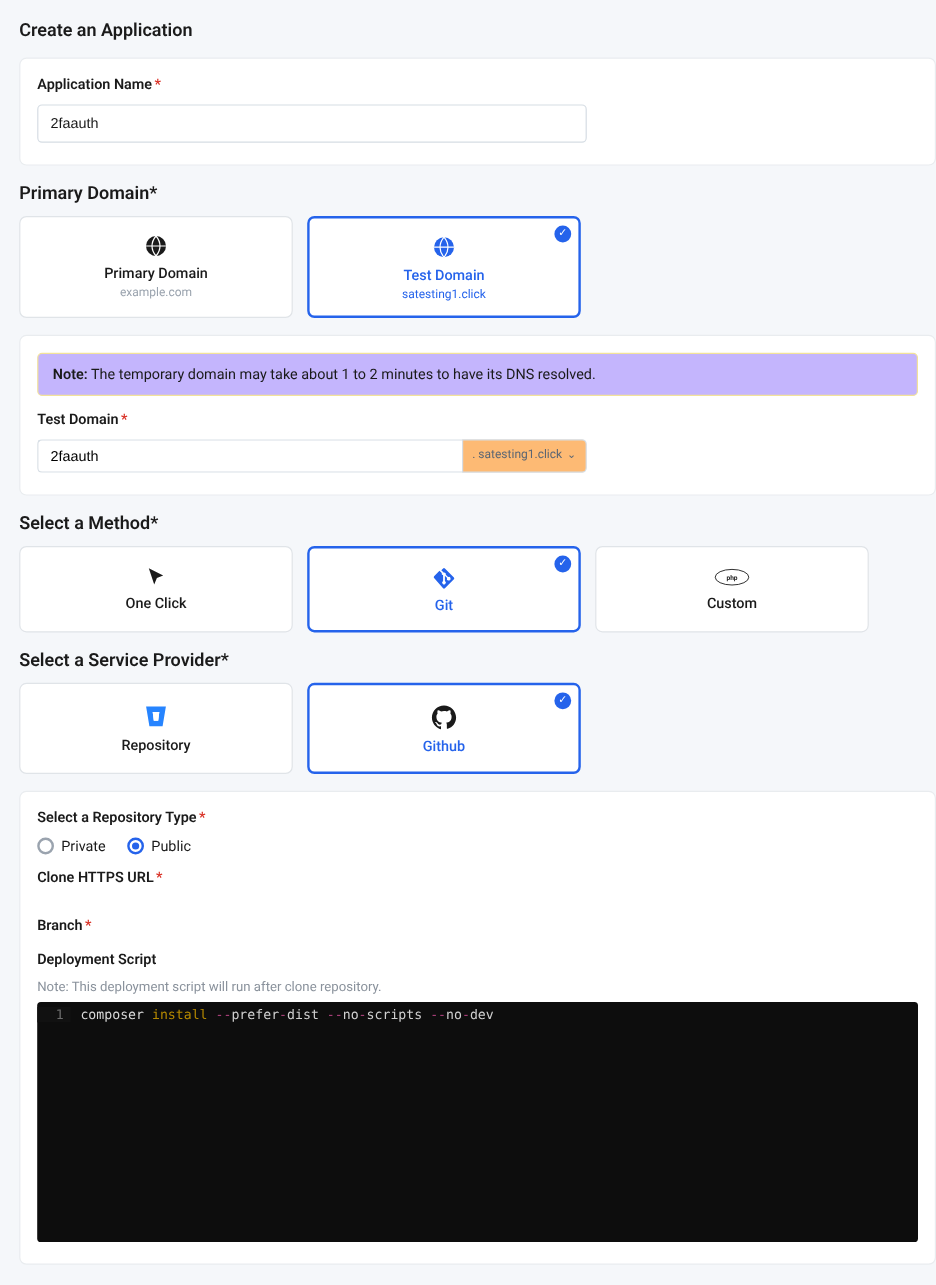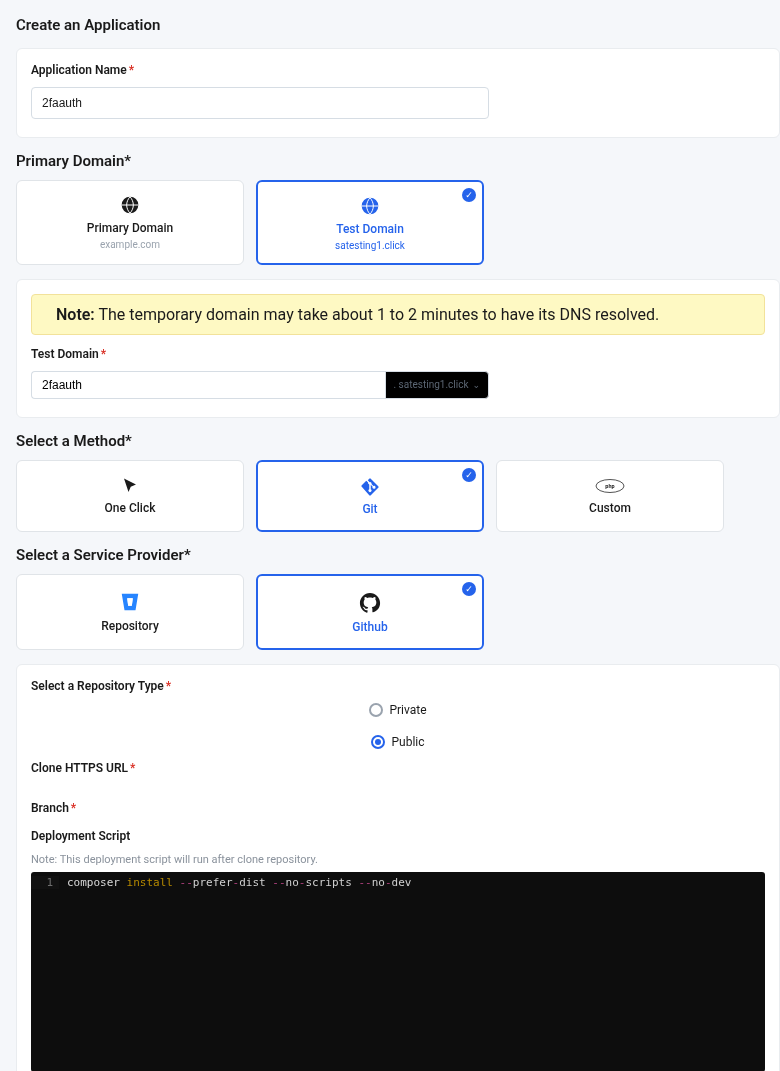--- a/index.html
+++ b/index.html
@@ -73,25 +73,25 @@
     width: 14px; height: 14px;
     border-radius: 50%;
     background: #2563eb;
     color: #fff;
     font-size: 9px;
     line-height: 14px;
     text-align: center;
   }
   .icon-wrap svg { display: block; margin: 0 auto; }
   .note-bar {
-    background: #fef9c3;
+    background: #c4b5fd;
     border: 1px solid #f2e29a;
     border-radius: 4px;
-    padding: 10px 24px;
-    font-size: 16px;
+    padding: 10px 12px;
+    font-size: 12px;
     margin-bottom: 12px;
   }
   .note-bar .nb { font-weight: 600; }
   .domain-input-row {
     display: flex;
     width: 458px;
   }
   .domain-input-row input {
     flex: 1;
     height: 28px;
@@ -99,32 +99,32 @@
     border-right: none;
     border-radius: 4px 0 0 4px;
     padding: 0 10px;
     font-size: 12px;
   }
   .domain-suffix {
     height: 28px;
     line-height: 26px;
     border: 1px solid #d6dde4;
     border-radius: 0 4px 4px 0;
-    background: #000000;
+    background: #fdba74;
     padding: 12px 8px;
     font-size: 10px;
     color: #5b6673;
     display: flex;
     align-items: center;
     gap: 4px;
   }
   .chev { font-size: 9px; color: #5b6673; }
   .method-row .card { flex: 0 0 228px; padding: 16px 8px 14px 8px; }
   .provider-row .card { flex: 0 0 228px; padding: 16px 8px 14px 8px; }
-  .radio-row { display: flex; align-items: center; gap: 18px; margin: 6px 0 12px 0; flex-direction: column; }
+  .radio-row { display: flex; align-items: flex-start; gap: 18px; margin: 6px 0 12px 0; }
   .radio { display: flex; align-items: center; gap: 6px; cursor: pointer; }
   .radio-dot {
     width: 14px; height: 14px; border-radius: 50%;
     border: 2px solid #9aa3ae;
     position: relative;
   }
   .radio-dot.on { border-color: #2563eb; }
   .radio-dot.on::after {
     content: ""; position: absolute; top: 2px; left: 2px;
     width: 6px; height: 6px; border-radius: 50%; background: #2563eb;

